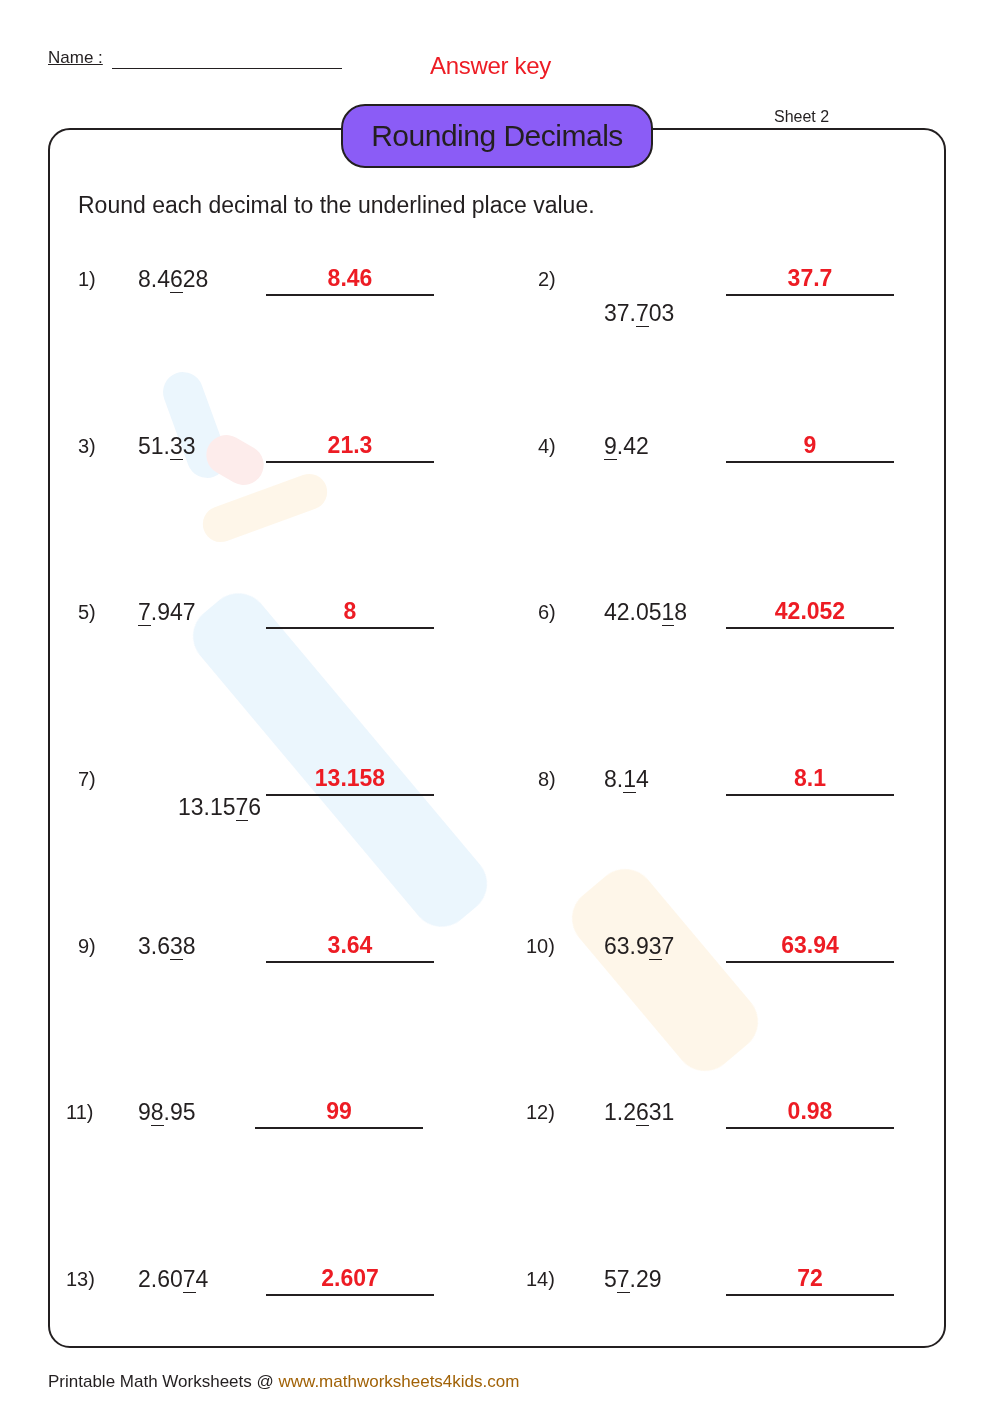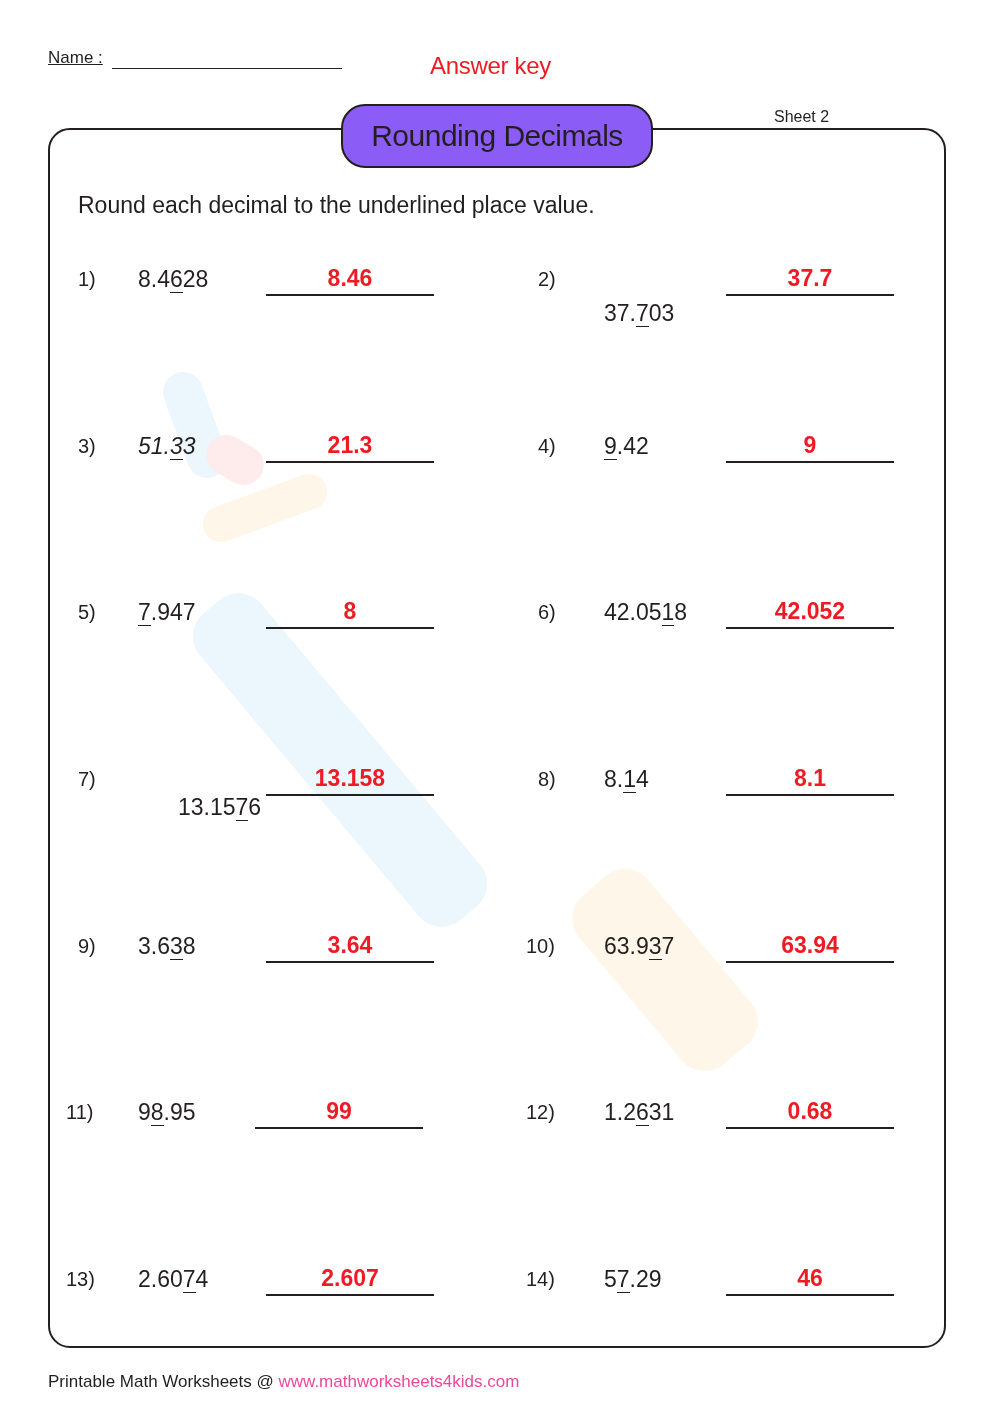--- a/index.html
+++ b/index.html
@@ -11,21 +11,21 @@
   .frame{left:48px;top:128px;width:898px;height:1220px;border:2px solid #231f20;border-radius:22px;box-sizing:border-box;}
   .title-pill{left:341px;top:104px;width:312px;height:64px;border:2px solid #231f20;border-radius:24px;background:#8b5cf6;box-sizing:border-box;display:flex;align-items:center;justify-content:center;font-size:30px;font-weight:normal;letter-spacing:-0.5px;}
   .sheet{left:774px;top:108px;font-size:16px;}
   .instructions{left:78px;top:192px;font-size:23px;}
   .problem{position:absolute;height:40px;}
   .pnum{position:absolute;font-size:20px;}
   .pval{position:absolute;font-size:23px;}
   .pval u{text-decoration:none;border-bottom:1.5px solid #231f20;}
   .ans{position:absolute;width:168px;border-bottom:2px solid #231f20;text-align:center;font-size:23px;font-weight:bold;color:#ed1c24;height:30px;line-height:28px;}
   .footer{left:48px;top:1372px;font-size:17px;}
-  .footer .link{color:#ec4899;}
+  .footer .link{color:#a16207;}
   .wm{position:absolute;pointer-events:none;}
 </style>
 </head>
 <body>
 
 <svg class="wm" width="1000" height="1415" style="left:0;top:0;">
   <g opacity="0.10">
     <rect x="175" y="370" width="40" height="110" rx="20" fill="#3aa0e8" transform="rotate(-20 195 425)"></rect>
     <rect x="215" y="430" width="40" height="60" rx="20" fill="#e8403a" transform="rotate(-60 235 460)"></rect>
     <rect x="200" y="490" width="130" height="36" rx="18" fill="#f6a623" transform="rotate(-20 265 508)"></rect>
@@ -50,21 +50,21 @@
       <span class="pval" style="left: 138px; top: 266px;"><span>8.4</span><u>6</u><span>28</span></span>
       <div class="ans" style="left: 266px; top: 264px;">8.46</div>
     </div>
     <div class="problem">
       <span class="pnum" style="left: 538px; top: 268px;">2)</span>
       <span class="pval" style="left: 604px; top: 266px; margin-top: 34px;"><span>37.</span><u>7</u><span>03</span></span>
       <div class="ans" style="left: 726px; top: 264px;">37.7</div>
     </div>
     <div class="problem">
       <span class="pnum" style="left: 78px; top: 435px;">3)</span>
-      <span class="pval" style="left: 138px; top: 433px; font-style: italic;"><span>51.</span><u>3</u><span>3</span></span>
+      <span class="pval" style="left: 138px; top: 433px;"><span>51.</span><u>3</u><span>3</span></span>
       <div class="ans" style="left: 266px; top: 431px;">21.3</div>
     </div>
     <div class="problem">
       <span class="pnum" style="left: 538px; top: 435px;">4)</span>
       <span class="pval" style="left: 604px; top: 433px;"><span></span><u>9</u><span>.42</span></span>
       <div class="ans" style="left: 726px; top: 431px;">9</div>
     </div>
     <div class="problem">
       <span class="pnum" style="left: 78px; top: 601px;">5)</span>
       <span class="pval" style="left: 138px; top: 599px;"><span></span><u>7</u><span>.947</span></span>
@@ -96,29 +96,29 @@
       <div class="ans" style="left: 726px; top: 931px;">63.94</div>
     </div>
     <div class="problem">
       <span class="pnum" style="left: 66px; top: 1101px;">11)</span>
       <span class="pval" style="left: 138px; top: 1099px;"><span>9</span><u>8</u><span>.95</span></span>
       <div class="ans" style="left: 255px; top: 1097px;">99</div>
     </div>
     <div class="problem">
       <span class="pnum" style="left: 526px; top: 1101px;">12)</span>
       <span class="pval" style="left: 604px; top: 1099px;"><span>1.2</span><u>6</u><span>31</span></span>
-      <div class="ans" style="left: 726px; top: 1097px;">0.68</div>
+      <div class="ans" style="left: 726px; top: 1097px;">0.98</div>
     </div>
     <div class="problem">
       <span class="pnum" style="left: 66px; top: 1268px;">13)</span>
       <span class="pval" style="left: 138px; top: 1266px;"><span>2.60</span><u>7</u><span>4</span></span>
       <div class="ans" style="left: 266px; top: 1264px;">2.607</div>
     </div>
     <div class="problem">
       <span class="pnum" style="left: 526px; top: 1268px;">14)</span>
       <span class="pval" style="left: 604px; top: 1266px;"><span>5</span><u>7</u><span>.29</span></span>
-      <div class="ans" style="left: 726px; top: 1264px;">46</div>
+      <div class="ans" style="left: 726px; top: 1264px;">72</div>
     </div>
   </div>
 
 <div class="abs footer">
   <span>Printable Math Worksheets @ </span><span class="link">www.mathworksheets4kids.com</span>
 </div>
 
 </body></html>

